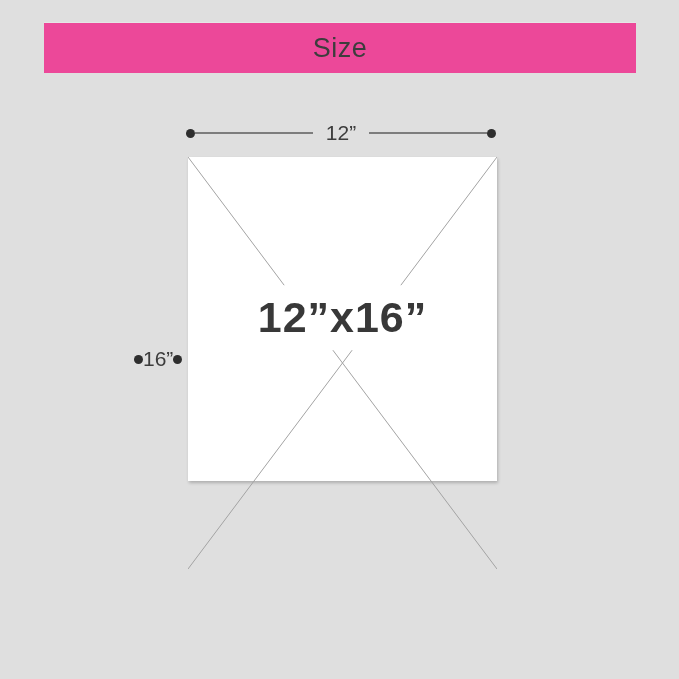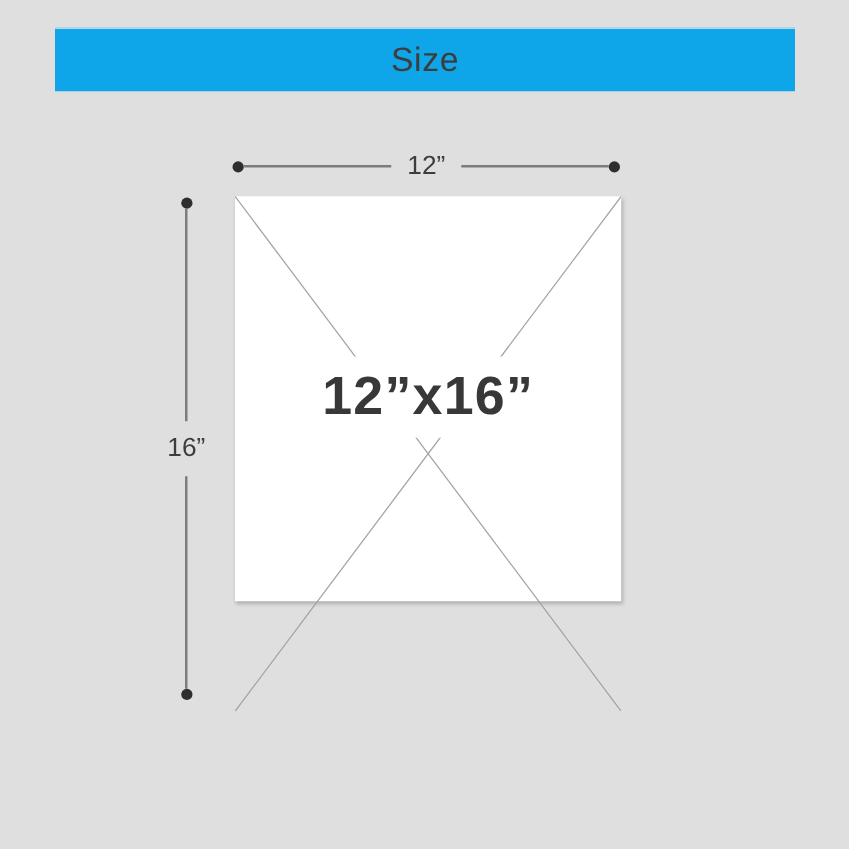--- a/index.html
+++ b/index.html
@@ -16,21 +16,21 @@
     overflow: hidden;
   }
 
   
   .title-band {
     position: absolute;
     left: 44px;
     top: 22px;
     width: 592px;
     height: 50px;
-    background: #0ea5e9;
+    background: #ec4899;
     border-top: 1px solid #e6e6e6;
     display: flex;
     align-items: center;
     justify-content: center;
   }
   .title-band .title-text {
     font-size: 27px;
     color: #3d3d3d;
     letter-spacing: 0.5px;
   }
@@ -75,21 +75,21 @@
     display: flex;
     align-items: center;
   }
   .dim-v {
     position: absolute;
     left: 134px;
     top: 158px;
     width: 30px;
     height: 402px;
     display: flex;
-    flex-direction: column;
+    flex-direction: row;
     align-items: center;
   }
   .dim-dot {
     width: 9px;
     height: 9px;
     border-radius: 50%;
     background: #2e2e2e;
     flex: 0 0 auto;
   }
   .dim-line-h {

